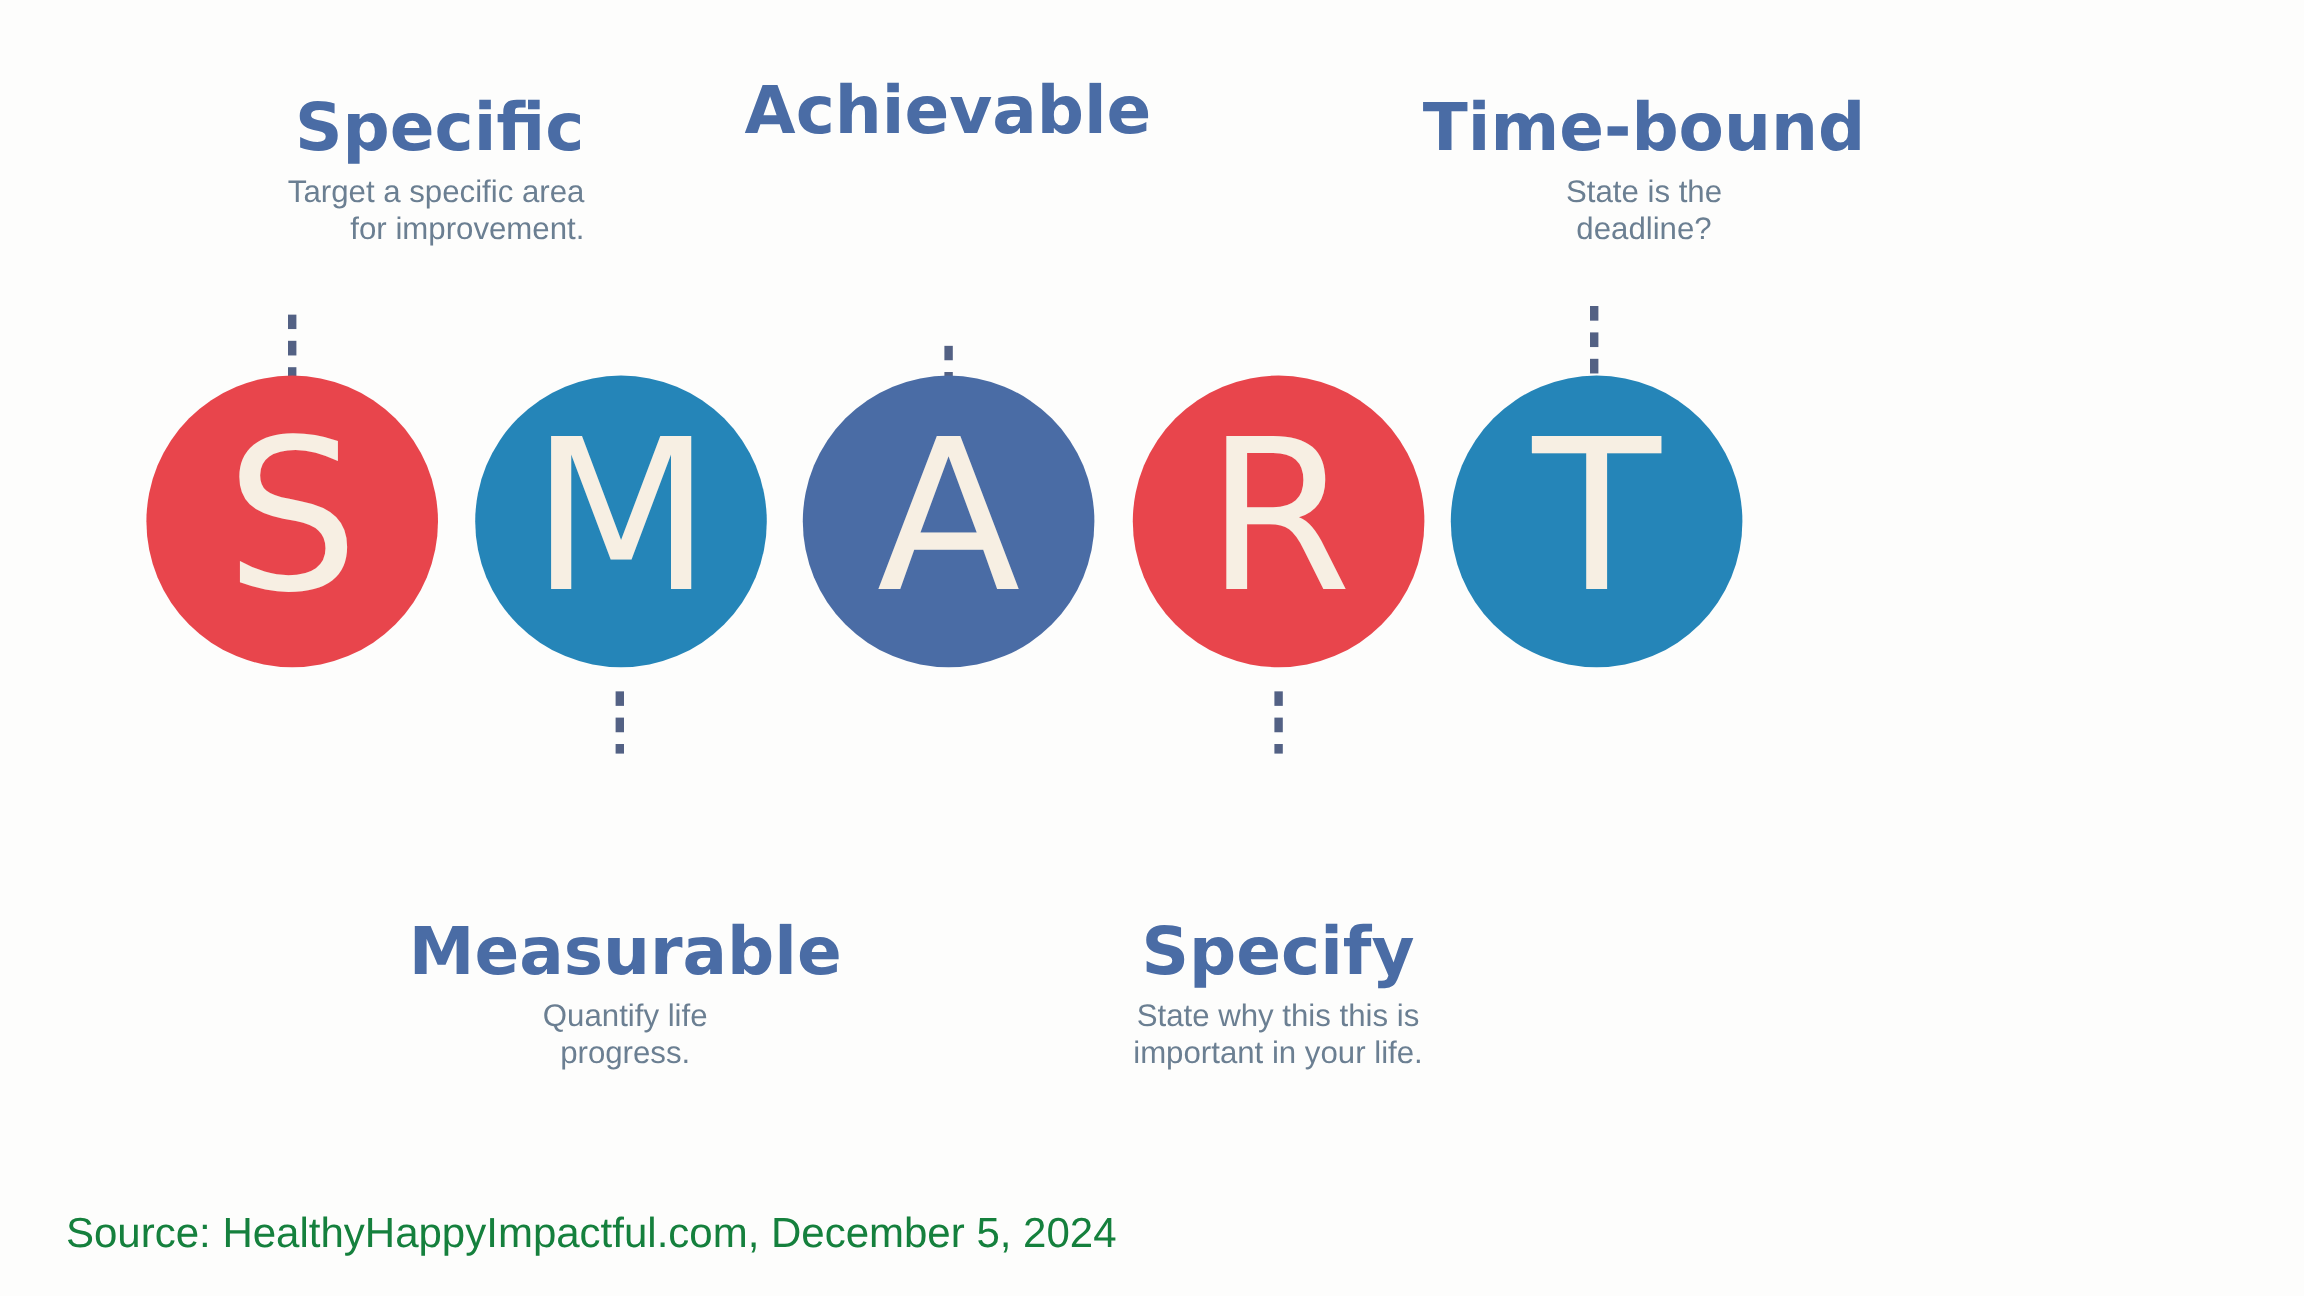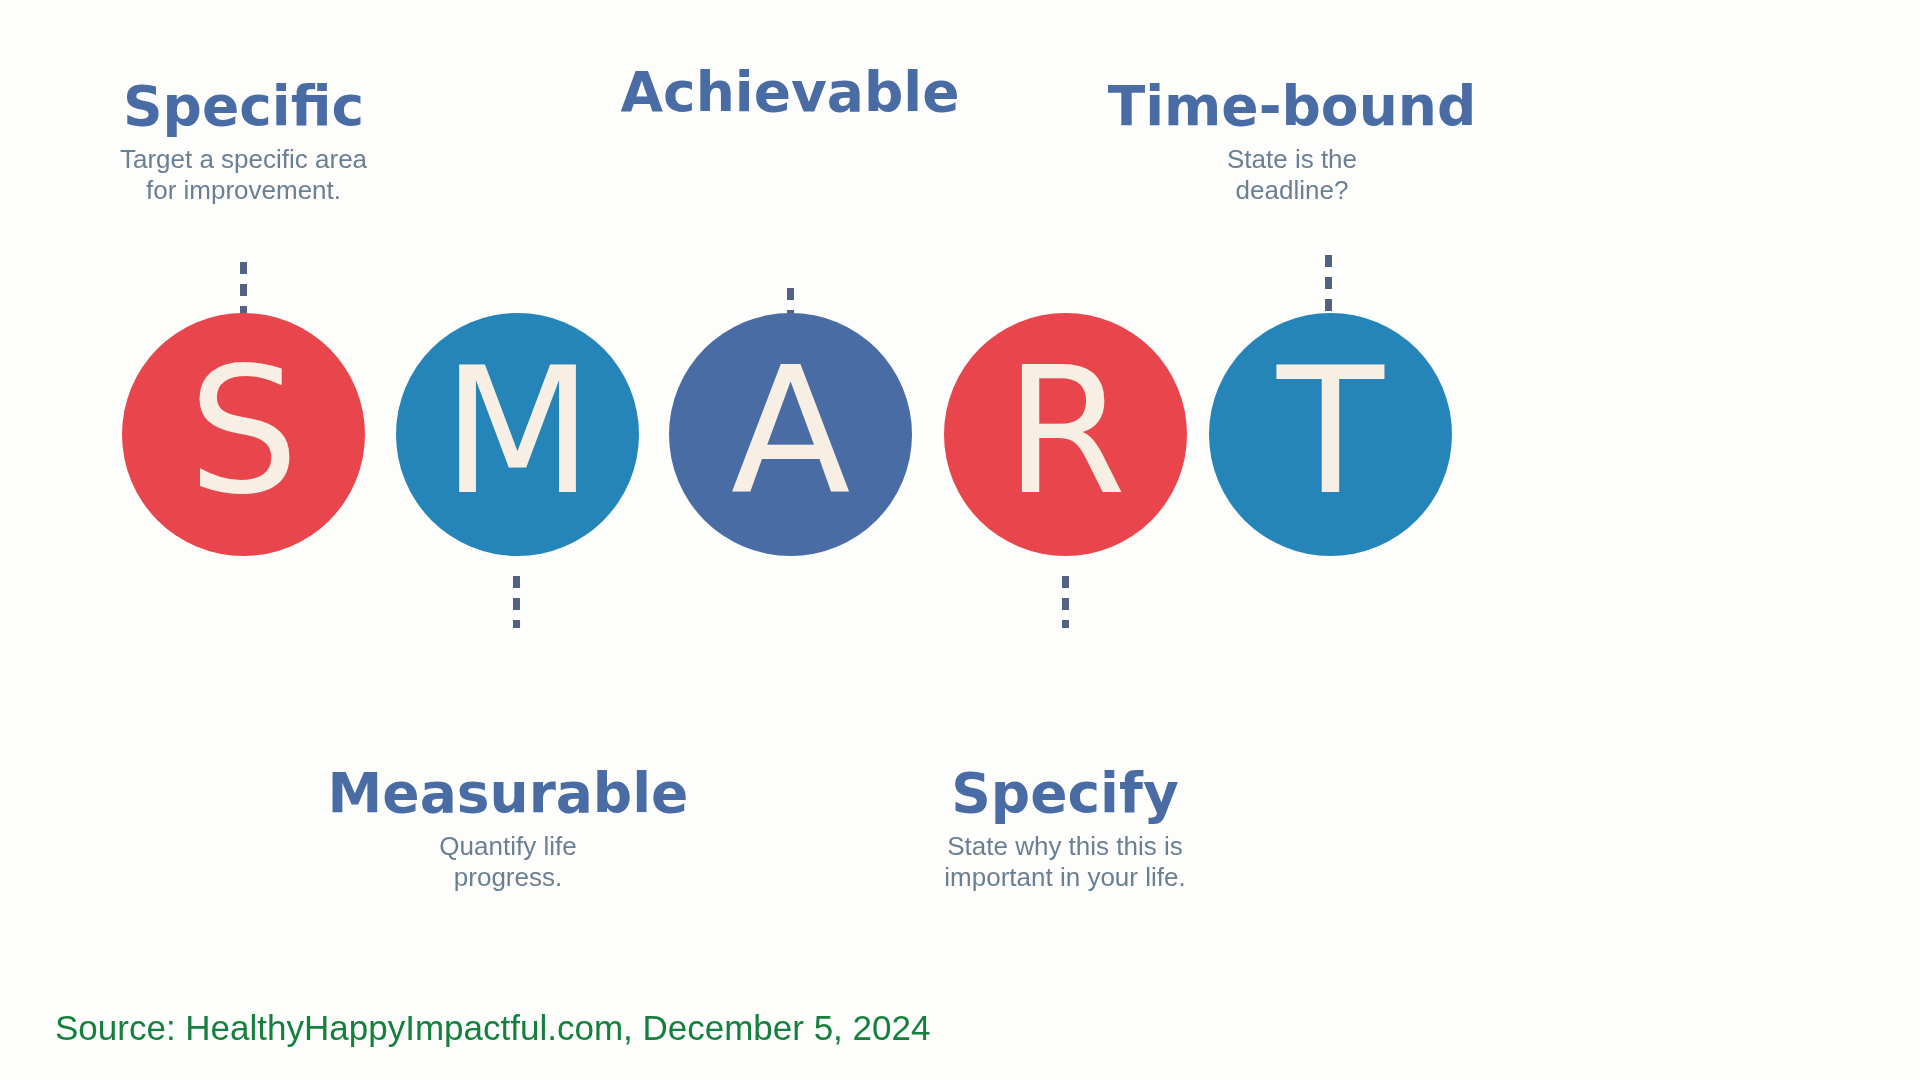--- a/index.html
+++ b/index.html
@@ -68,31 +68,31 @@
     font-size:35px;
     color:#15803d;
     white-space:nowrap;
   }
 </style>
 </head>
 <body>
 
 <div id="stage">
 
-  <div class="block" style="left:0px;top:78px;width:487px;">
+  <div class="block" style="left:0px;top:78px;width:487px;text-align:right;">
     <div class="title">Specific</div>
     <div class="desc">Target a specific area
 for improvement.</div>
   </div>
 
   <div class="block" style="left:490px;top:64px;width:600px;">
     <div class="title">Achievable</div>
   </div>
 
-  <div class="block" style="left:1044px;top:78px;width:496px;">
+  <div class="block" style="left:1122px;top:78px;width:496px;">
     <div class="title">Time-bound</div>
     <div class="desc">State is the
 deadline?</div>
   </div>
 
   <div class="connector" style="left:240px;top:262px;height:52px;"></div>
   <div class="connector" style="left:787px;top:288px;height:30px;"></div>
   <div class="connector" style="left:1325px;top:255px;height:62px;"></div>
 
   <div class="circle" style="left:122px;top:313px;background:#e8454c;">
@@ -111,21 +111,21 @@
     <span class="glyph">R</span>
   </div>
 
   <div class="circle" style="left:1209px;top:313px;background:#2585b8;">
     <span class="glyph">T</span>
   </div>
 
   <div class="connector" style="left:513px;top:576px;height:52px;"></div>
   <div class="connector" style="left:1062px;top:576px;height:52px;"></div>
 
-  <div class="block" style="left:268px;top:765px;width:480px;">
+  <div class="block" style="left:281px;top:765px;width:480px;">
     <div class="title">Measurable</div>
     <div class="desc">Quantify life
 progress.</div>
   </div>
 
   <div class="block" style="left:825px;top:765px;width:480px;">
     <div class="title">Specify</div>
     <div class="desc">State why this this is
 important in your life.</div>
   </div>

